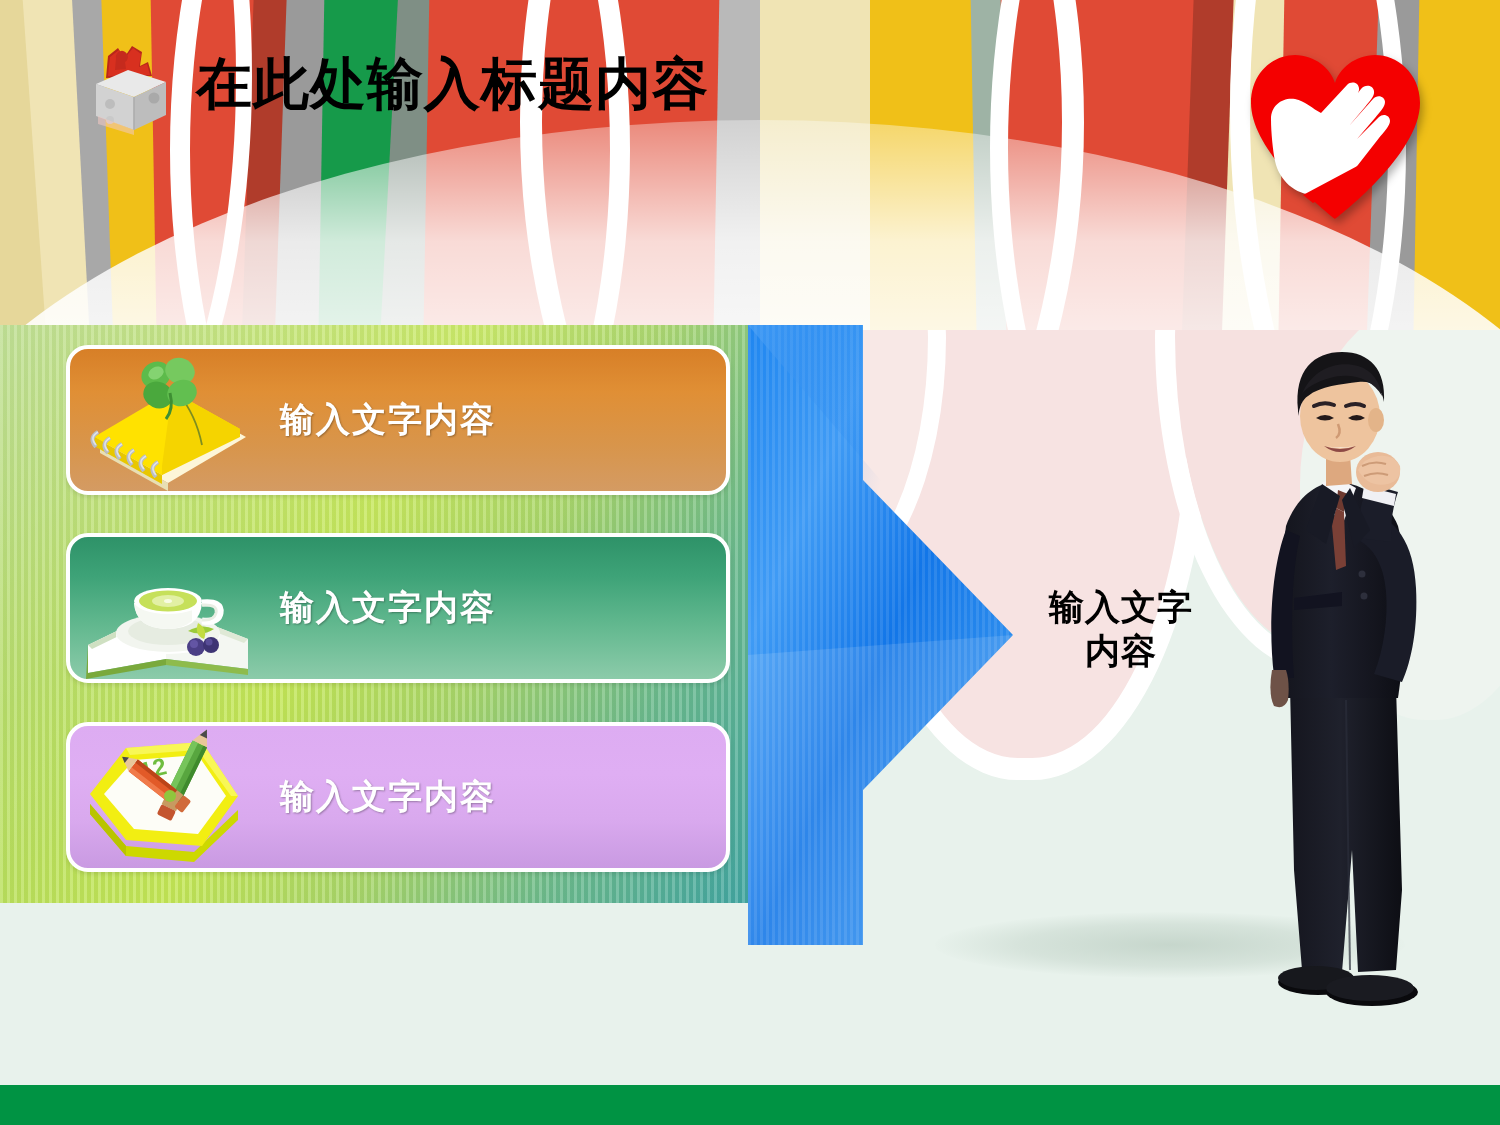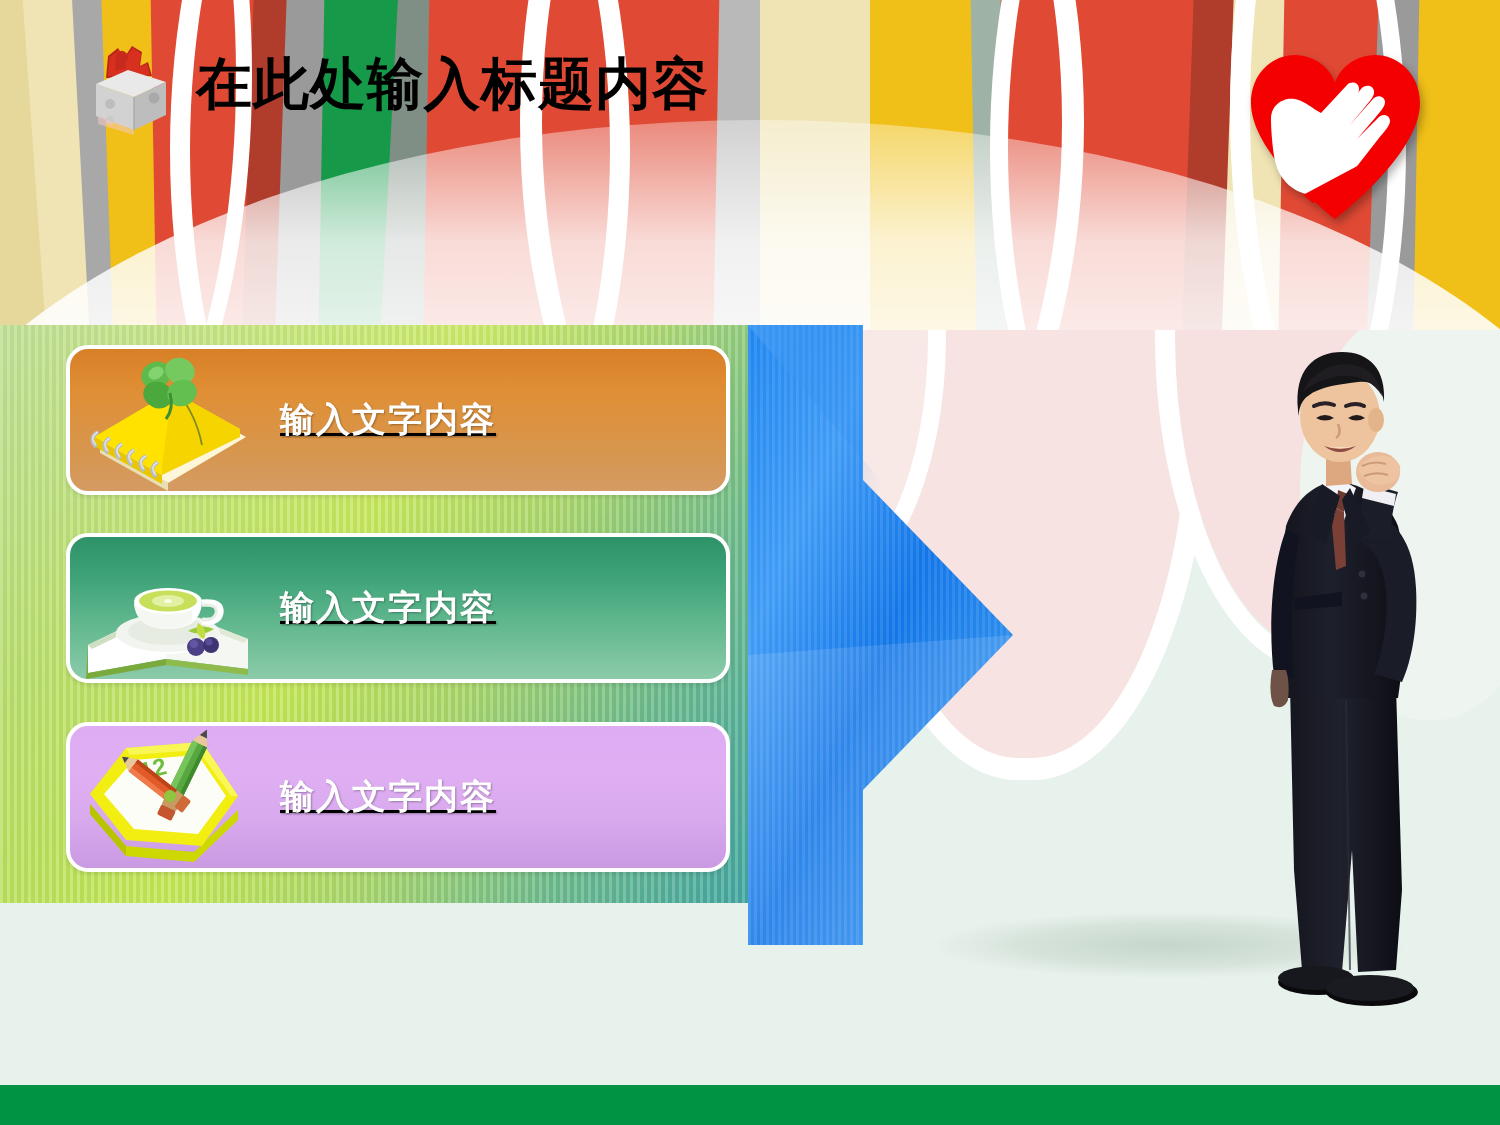--- a/index.html
+++ b/index.html
@@ -69,21 +69,20 @@
   }
   .arrow svg{display:block;}
 
   
   .box{
     position:absolute;left:66px;width:664px;height:150px;
     border:4px solid #ffffff;border-radius:22px;
     box-sizing:border-box;
     display:flex;align-items:center;
     box-shadow:0 2px 4px rgba(0,0,0,.10);
-    text-decoration:underline;
   }
   .box-1{top:345px;background:linear-gradient(180deg,#d9812b 0%,#e09038 26%,#d9low 40%,#d6913f 62%,#d99556 100%);}
   .box-1{background:linear-gradient(180deg,#d77f27 0%,#e08f35 30%,#d8954b 68%,#d49b63 100%);}
   .box-2{top:533px;background:linear-gradient(180deg,#2e9268 0%,#3ea378 28%,#62b88f 62%,#8ccbaa 100%);}
   .box-3{top:722px;background:linear-gradient(180deg,#ddacf2 0%,#dfaef3 34%,#d9a9ee 66%,#c99ae2 100%);}
 
   .box-icon{
     width:200px;height:150px;flex:0 0 200px;
     position:relative;
   }
@@ -351,20 +350,22 @@
           <rect x="94" y="76" width="15" height="8" fill="#c79a60"></rect>
           <rect x="94" y="84" width="15" height="10" rx="2" fill="#d16a3a"></rect>
         </g>
         <circle cx="100" cy="74" r="6" fill="#8fc63d"></circle>
       </svg>
     </div>
     <div class="box-label">输入文字内容</div>
   </div>
 
   <div class="right-text">
+    <div>输入文字</div>
+    <div>内容</div>
   </div>
 
   <div class="person-shadow"></div>
   <div class="person">
     <svg width="250" height="700" viewBox="0 0 250 700">
       <defs>
         <linearGradient id="suit" x1="0" y1="0" x2="1" y2="0">
           <stop offset="0%" stop-color="#14151d"></stop>
           <stop offset="40%" stop-color="#1d1f2b"></stop>
           <stop offset="75%" stop-color="#14151e"></stop>

